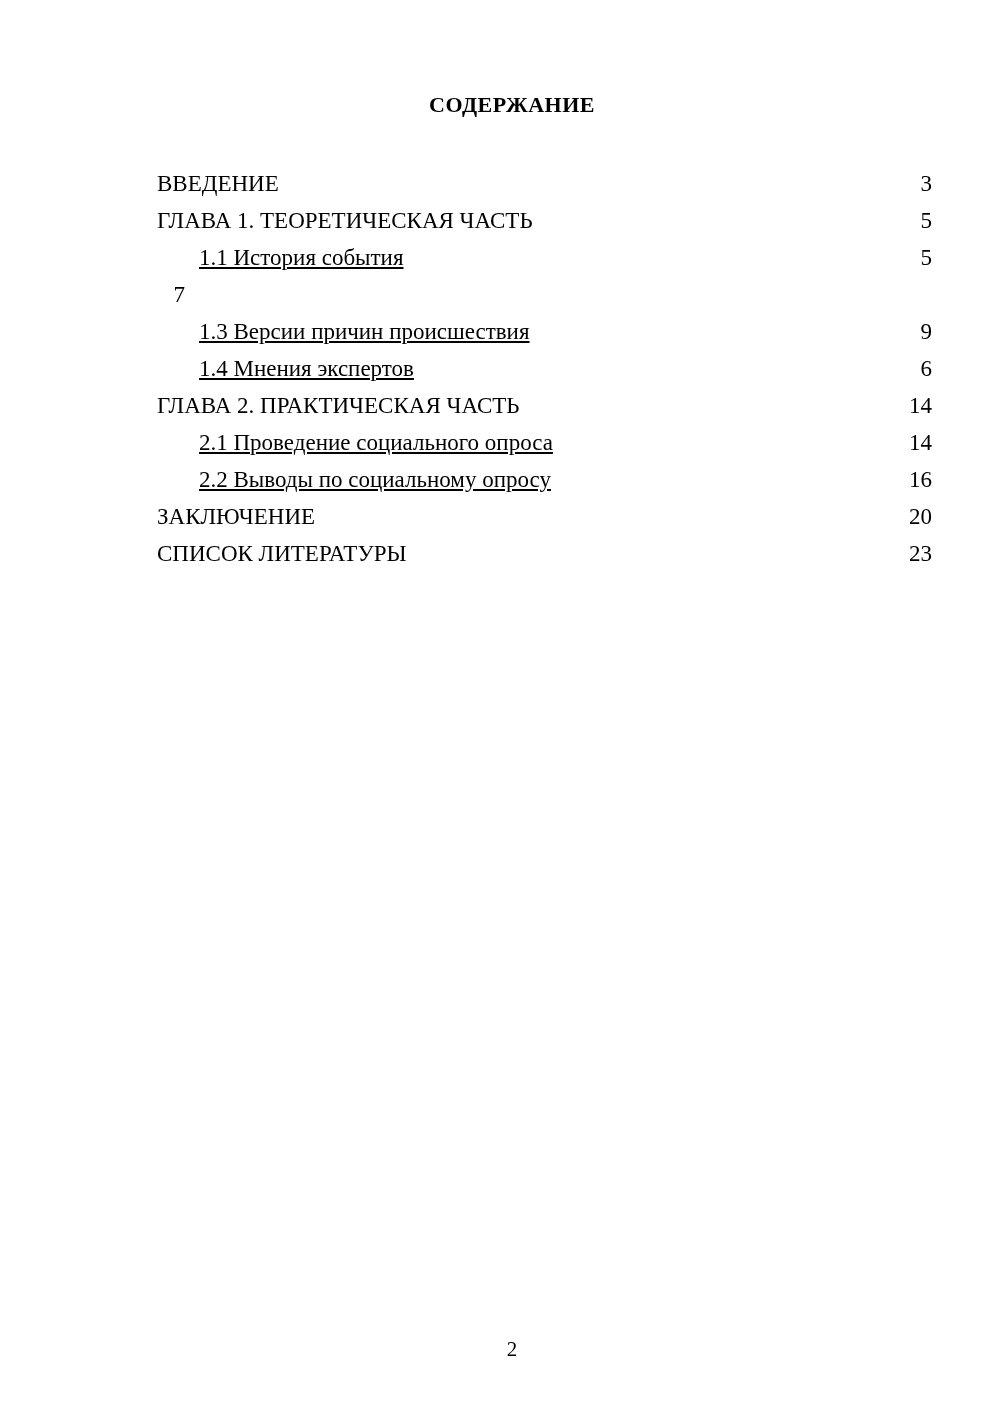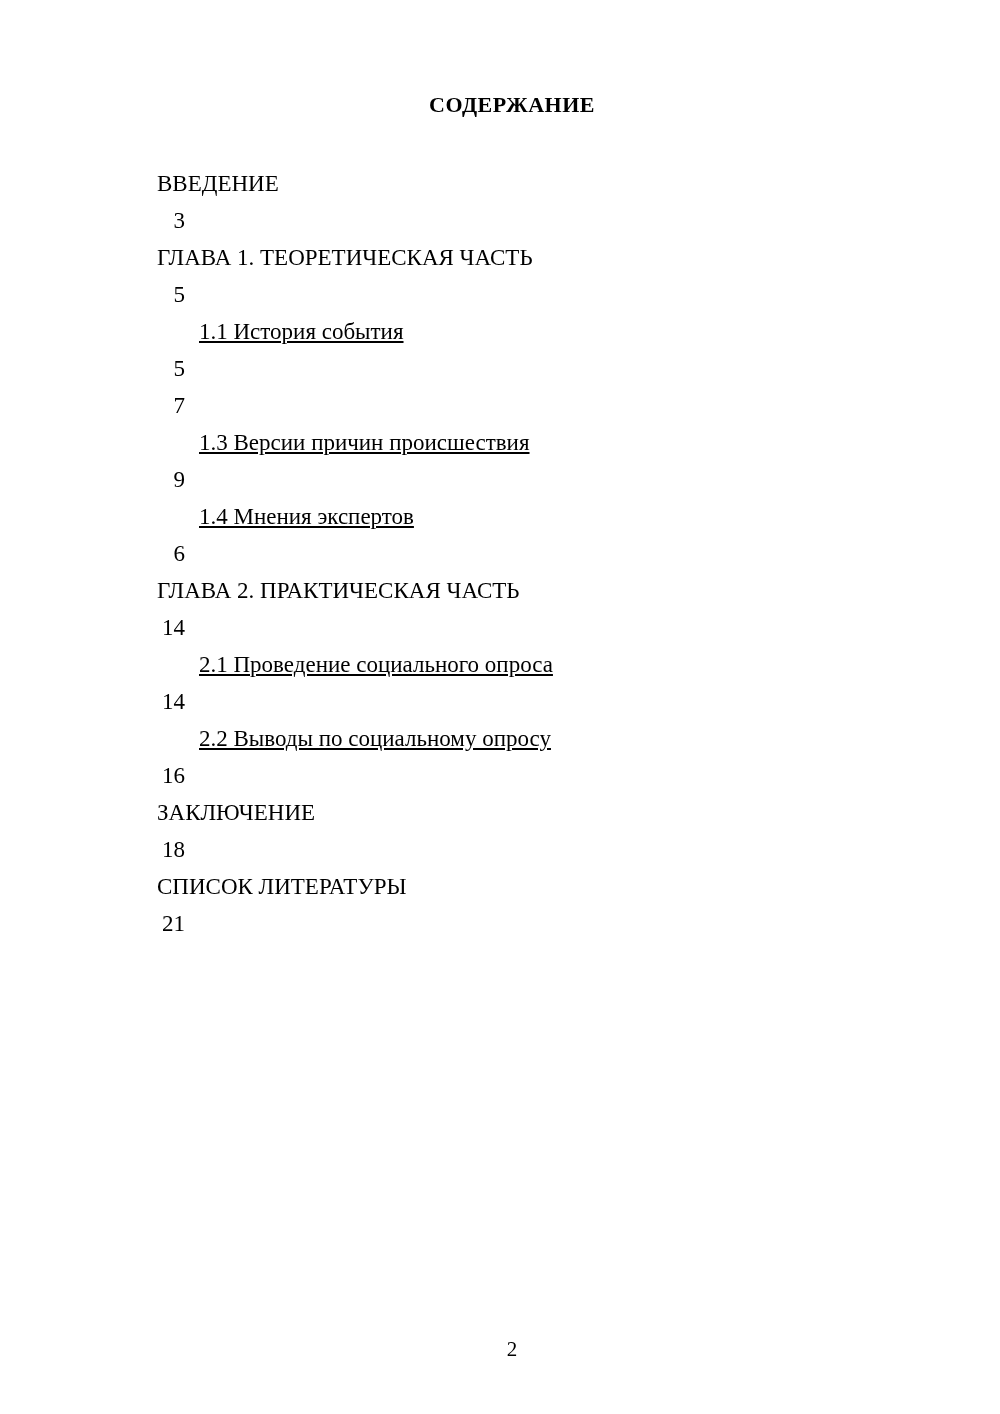--- a/index.html
+++ b/index.html
@@ -39,21 +39,20 @@
     left: 145px;
     width: 775px;
   }
   .toc-row {
     display: flex;
     align-items: baseline;
     justify-content: space-between;
     font-size: 23px;
     line-height: 37px;
     white-space: nowrap;
-    flex-direction: column;
   }
   .toc-row.level-2 .toc-label {
     padding-left: 42px;
     text-decoration: underline;
   }
   .toc-label {
     flex: 0 1 auto;
   }
   .toc-page {
     flex: 0 0 auto;
@@ -107,23 +106,23 @@
       <div class="toc-row level-2">
         <span class="toc-label">2.1 Проведение социального опроса</span>
         <span class="toc-page">14</span>
       </div>
       <div class="toc-row level-2">
         <span class="toc-label">2.2 Выводы по социальному опросу</span>
         <span class="toc-page">16</span>
       </div>
       <div class="toc-row level-1">
         <span class="toc-label">ЗАКЛЮЧЕНИЕ</span>
-        <span class="toc-page">18</span>
+        <span class="toc-page">20</span>
       </div>
       <div class="toc-row level-1">
         <span class="toc-label">СПИСОК ЛИТЕРАТУРЫ</span>
-        <span class="toc-page">21</span>
+        <span class="toc-page">23</span>
       </div>
     </div>
 
   <div class="page-number">2</div>
 
 </div>
 
 </body></html>

